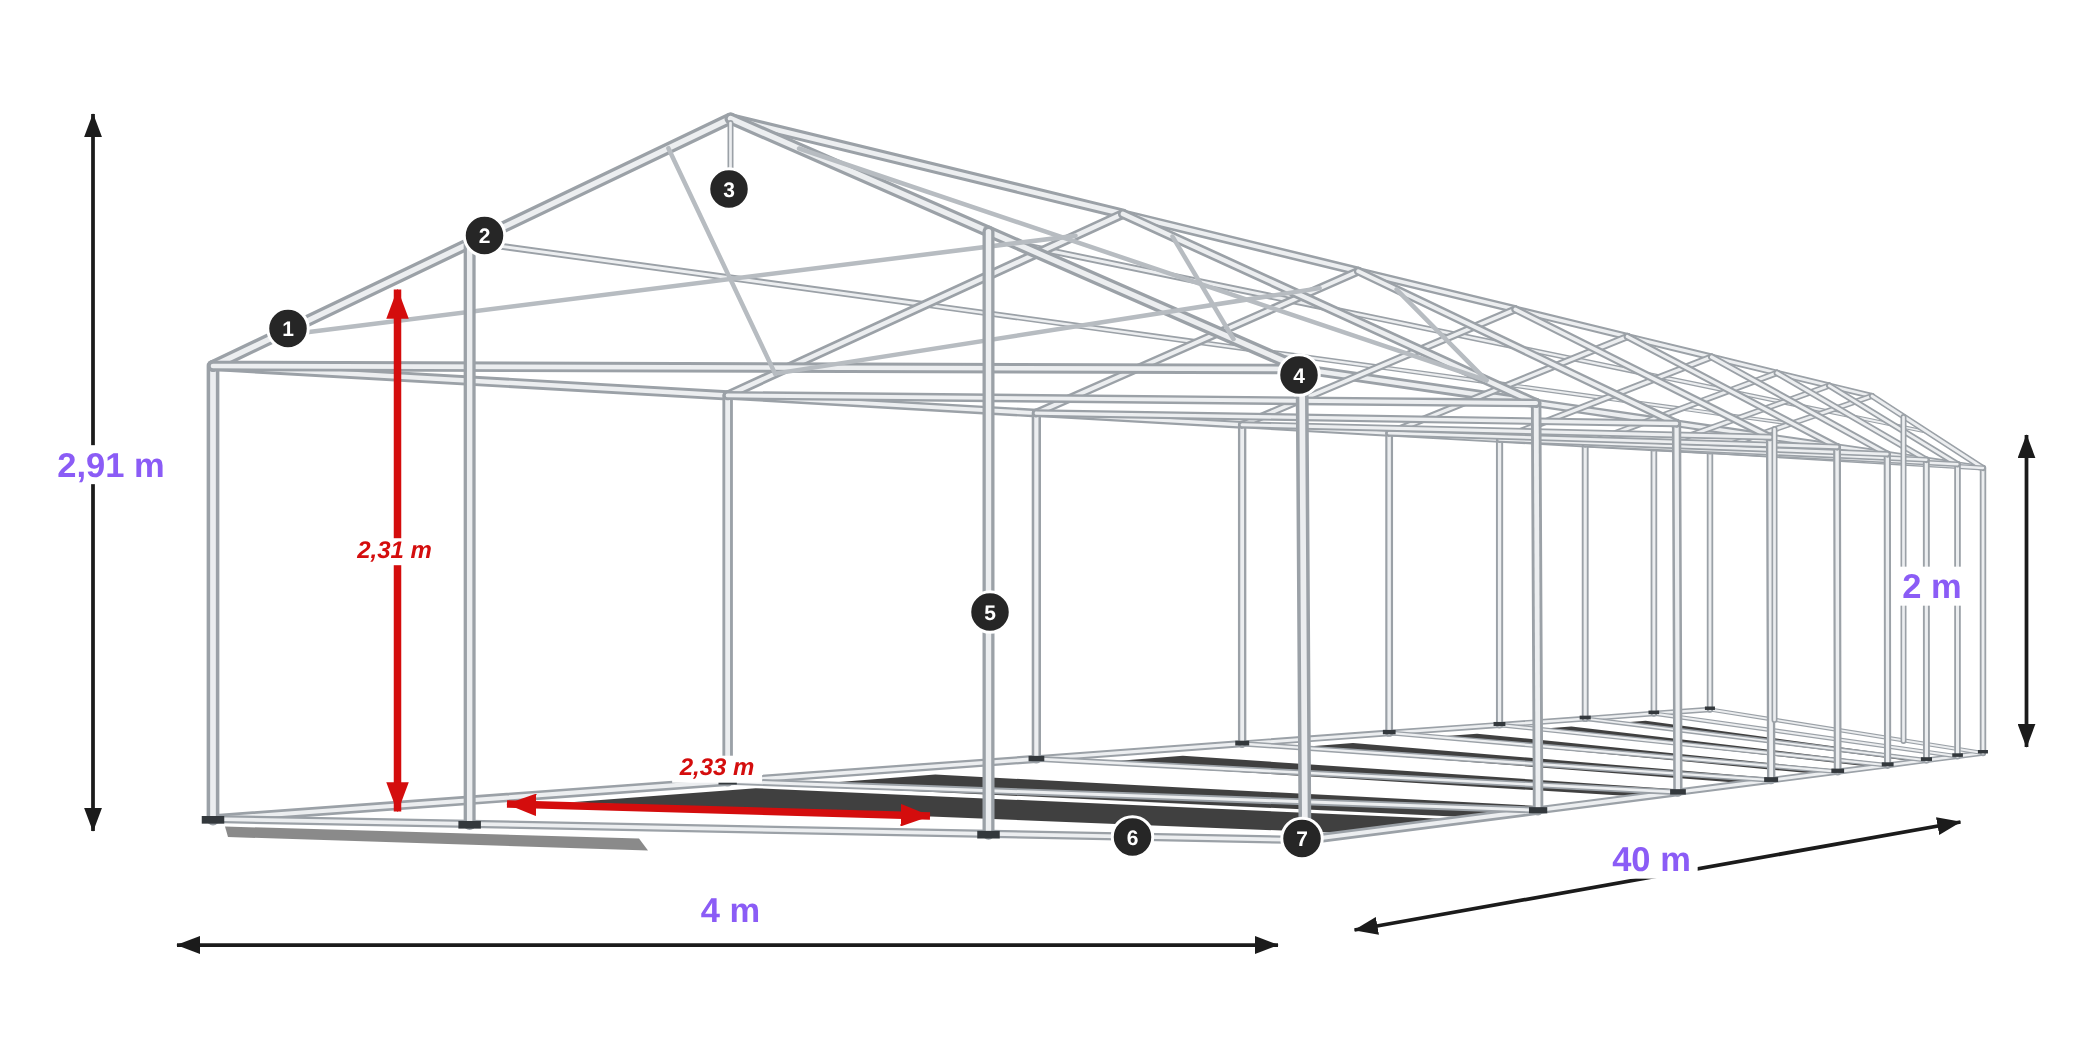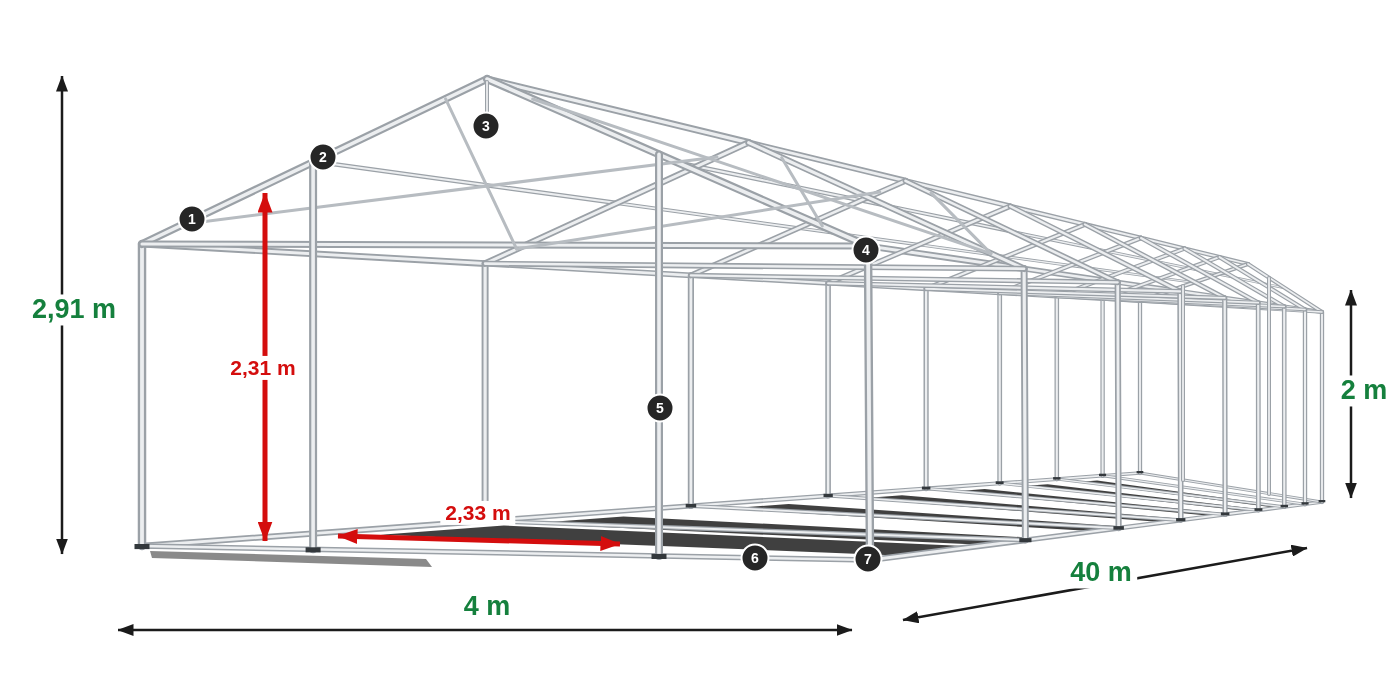--- a/index.html
+++ b/index.html
@@ -1,22 +1,22 @@
 <!DOCTYPE html>
 <html><head>
 <meta charset="utf-8">
 <style>
   html,body{margin:0;padding:0;background:#ffffff;}
   body{width:1400px;height:700px;overflow:hidden;font-family:"Liberation Sans",sans-serif;}
   .stage{position:relative;width:1400px;height:700px;background:#ffffff;}
   .stage svg{position:absolute;left:0;top:0;}
   .lbl{position:absolute;transform:translate(-50%,-50%);font-weight:bold;background:#ffffff;
        padding:0 5px;line-height:1.15;white-space:nowrap;}
-  .lbl.black{color:#15803d;font-size:27px;}
-  .lbl.red{color:#d40d0d;font-size:21px;}
+  .lbl.black{color:#8b5cf6;font-size:23px;}
+  .lbl.red{color:#d40d0d;font-size:16px;font-style:italic;}
   .dim{stroke:#1b1b1b;stroke-width:2.5;fill:none;}
   .dimr{stroke:#d40d0d;stroke-width:5;fill:none;}
 </style>
 </head>
 <body>
 
 <div class="stage">
   <svg width="1400" height="700" viewBox="0 0 1400 700">
     <defs>
       <marker id="ahB" viewBox="0 0 16 12" refX="15.5" refY="6" markerWidth="16" markerHeight="12" orient="auto-start-reverse" markerUnits="userSpaceOnUse">
@@ -347,14 +347,14 @@
           <text x="868" y="564" text-anchor="middle" font-size="14" font-weight="bold" fill="#ffffff" font-family="Liberation Sans, sans-serif">7</text>
         </g>
       </g>
   </svg>
 
   <div class="lbl black" style="left:74px;top:310px">2,91 m</div>
   <div class="lbl red" style="left:263px;top:368px">2,31 m</div>
   <div class="lbl red" style="left:478px;top:513px">2,33 m</div>
   <div class="lbl black" style="left:487px;top:607px">4 m</div>
   <div class="lbl black" style="left:1101px;top:573px">40 m</div>
-  <div class="lbl black" style="left:1364px;top:391px">2 m</div>
+  <div class="lbl black" style="left:1288px;top:391px">2 m</div>
 </div>
 
 </body></html>

